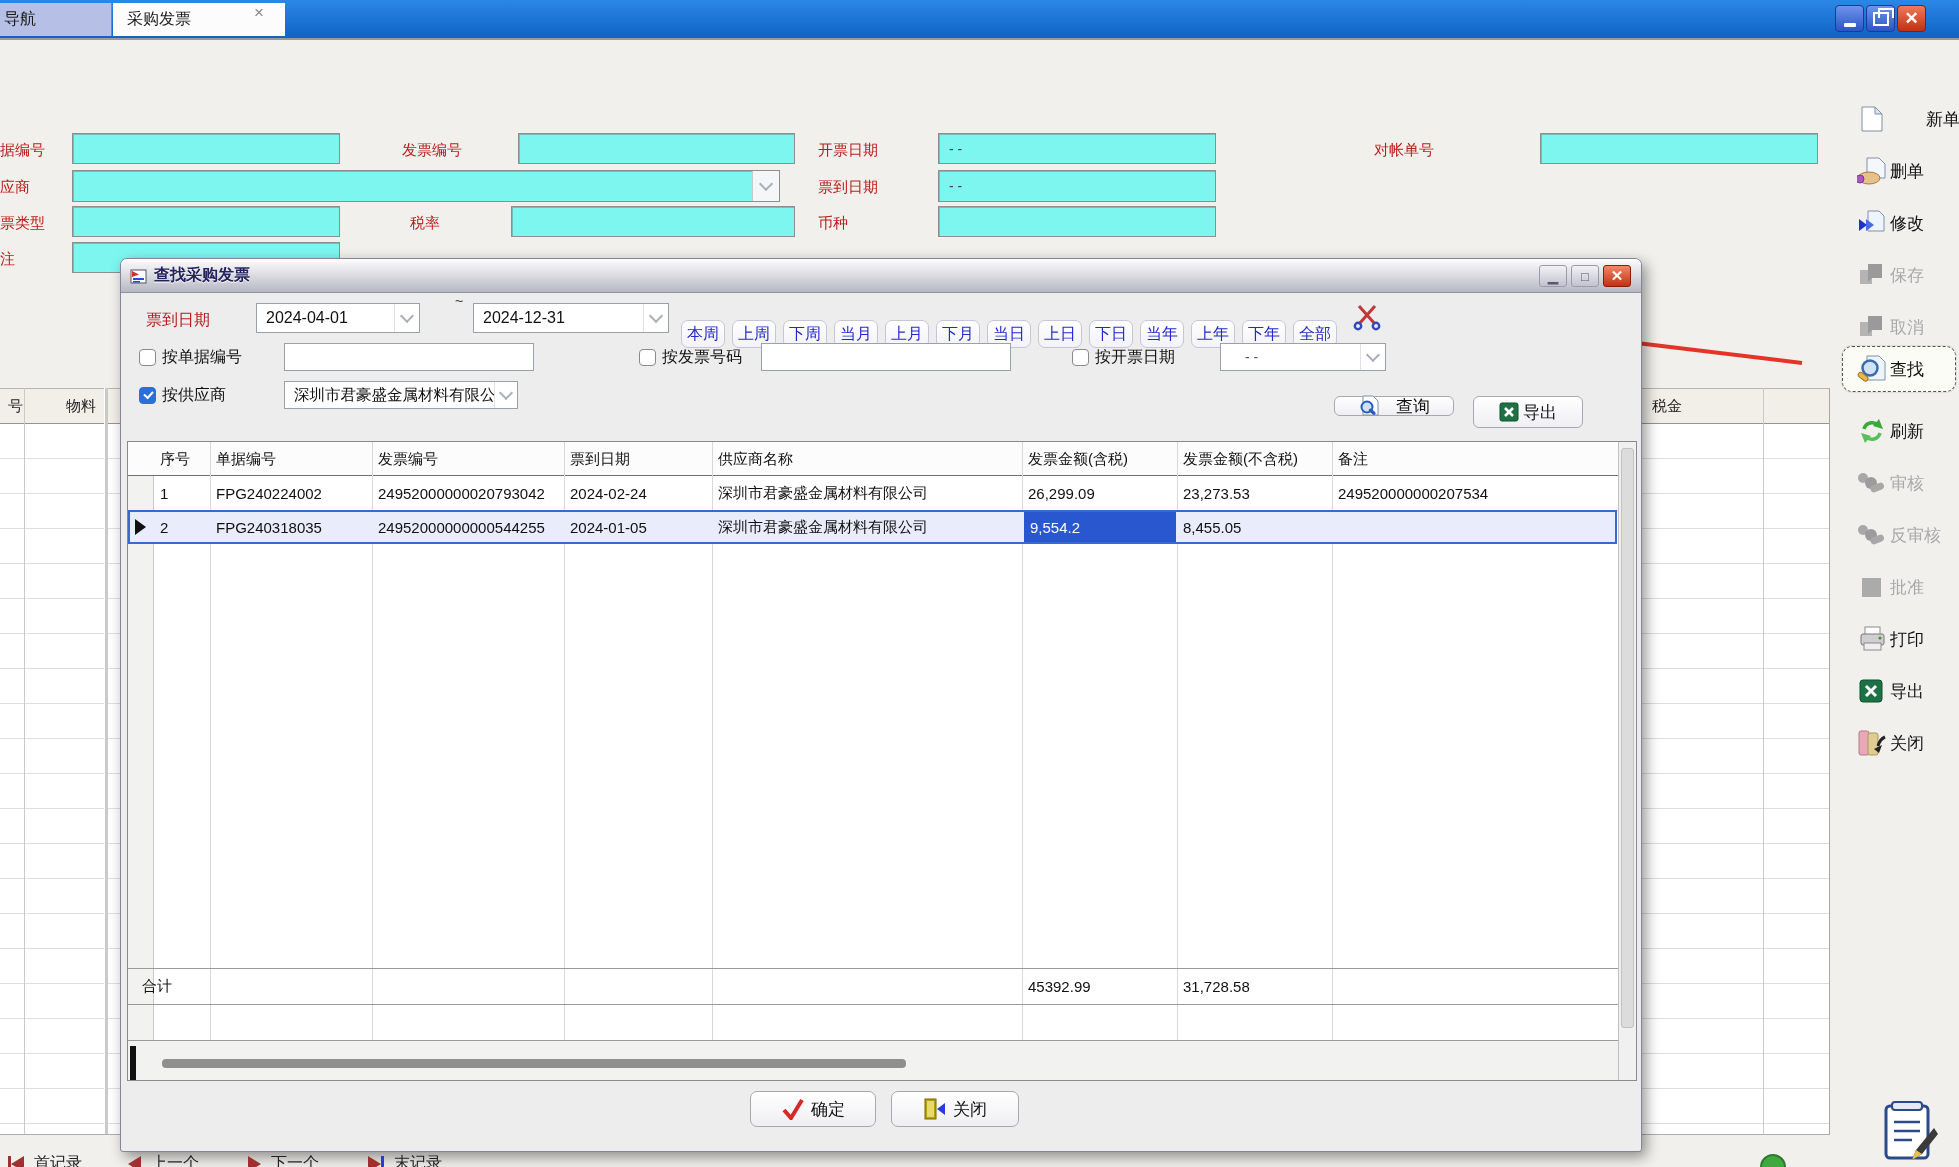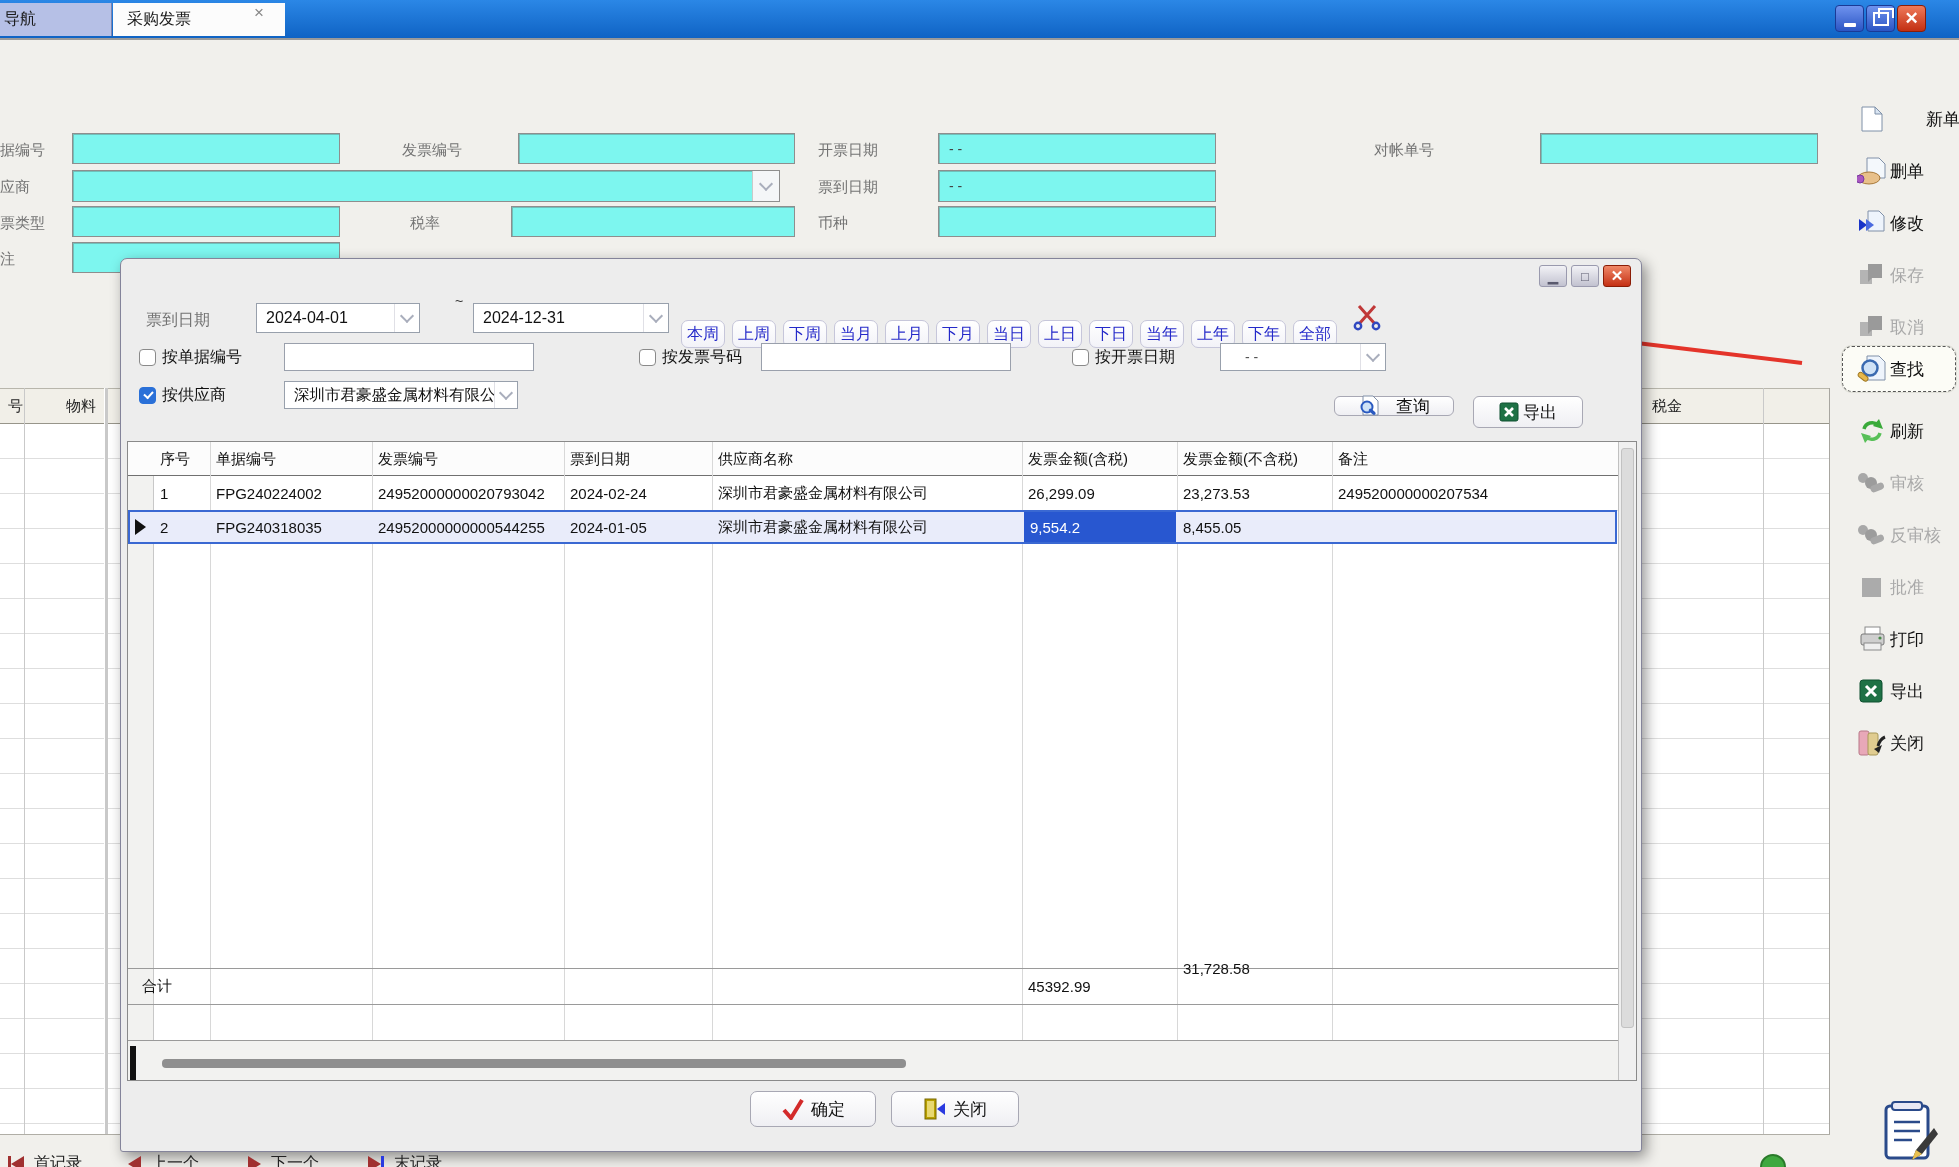--- a/index.html
+++ b/index.html
@@ -16,21 +16,21 @@
   .tab1{left:0;width:112px;background:#b6c0e6;border-right:1px solid #7a84b0;padding-left:4px;box-sizing:border-box;}
   .tab2{left:113px;width:172px;background:#fcfcfc;padding-left:14px;box-sizing:border-box;}
   .tab-close{position:absolute;left:133px;top:0;width:26px;text-align:center;color:#888;font-size:17px;}
   .winbtn{top:5px;width:29px;height:27px;border-radius:4px;display:flex;align-items:center;justify-content:center;box-sizing:border-box;}
   .winbtn.blue{background:linear-gradient(#6f93ee,#2b55c4);border:1px solid #1a3a96;}
   .winbtn.red{background:linear-gradient(#ef7a5a,#c22f12);border:1px solid #8a1c06;color:#fff;font-size:17px;font-weight:bold;}
   .glyph-min{width:12px;height:4px;background:#fff;margin-top:12px;border-radius:1px;}
   .glyph-restore{width:12px;height:10px;border:2px solid #fff;position:relative;background:transparent;}
   .glyph-restore:before{content:"";position:absolute;left:3px;top:-6px;width:12px;height:8px;border:2px solid #fff;border-bottom:none;}
   
-  .lbl{position:absolute;font-size:15px;color:#737373;white-space:nowrap;}
+  .lbl{position:absolute;font-size:15px;color:#b91c1c;white-space:nowrap;}
   .field{position:absolute;background:#7df6ef;border:1px solid #8e8e8e;box-shadow:inset 1px 1px 0 rgba(90,90,90,.35);box-sizing:border-box;font-size:14px;color:#444;display:flex;align-items:center;padding-left:10px;}
   .field .chevbox{margin-left:auto;width:26px;height:100%;background:#f4f6f8;border-left:1px solid #c9c9c9;display:flex;align-items:center;justify-content:center;}
   .chev{width:8px;height:8px;border-right:2px solid #a9aebc;border-bottom:2px solid #a9aebc;transform:rotate(45deg);margin-top:-4px;}
   
   .bg-grid-head{left:0;top:388px;width:1830px;height:36px;background:#f1efe8;border-top:1px solid #b8b6ac;border-bottom:1px solid #97958a;box-sizing:border-box;}
   .bg-grid-body{left:0;top:424px;width:1830px;height:710px;background:
      repeating-linear-gradient(to bottom,#ffffff 0 34px,#dedede 34px 35px);}
   .bg-head-cell{position:absolute;font-size:15px;color:#222;top:397px;}
   .bg-vline{position:absolute;background:#c9c9c9;width:1px;}
   
@@ -261,20 +261,31 @@
   <span class="slabel">关闭</span>
 </div>
 
 <svg class="abs" style="left:1580px;top:320px;" width="240" height="60">
   <line x1="32" y1="20" x2="222" y2="43" stroke="#e4342a" stroke-width="4"></line>
   <polygon points="6,16 40,9 34,31" fill="#e4342a"></polygon>
 </svg>
 
 <div class="abs dialog">
 
+  <div class="dlg-title">
+    <span style="margin-left:9px;display:flex;">
+      <svg width="18" height="18">
+          <rect x="1" y="3" width="15" height="13" fill="#fff" stroke="#556"></rect>
+          <path d="M2 4 l7 3.5 -7 2.5 z" fill="#d03030"></path>
+          <rect x="3" y="11" width="11" height="2" fill="#2a4ad0"></rect>
+          <rect x="3" y="14" width="7" height="1.6" fill="#2a4ad0"></rect>
+        </svg>
+    </span>
+    <span class="ttext">查找采购发票</span>
+  </div>
   <div class="dlg-btn gray" style="left:1418px;">▁</div>
   <div class="dlg-btn gray" style="left:1450px;">□</div>
   <div class="dlg-btn red" style="left:1482px;">✕</div>
 
   <span class="lbl" style="left:25px;top:51px;font-size:16px;">票到日期</span>
   <div class="combo" style="left:135px;top:44px;width:164px;height:30px;">
     <span class="val">2024-04-01</span>
     <span class="arr">
         <span class="chev"></span>
       </span>
@@ -403,21 +414,21 @@
     <div class="dcell" style="left:436px;top:68px;width:148px;height:34px;">2024-01-05</div>
     <div class="dcell" style="left:584px;top:68px;width:310px;height:34px;">深圳市君豪盛金属材料有限公司</div>
     <div class="dcell" style="left:896px;top:70px;width:152px;height:30px;background:#2857d0;color:#fff;">9,554.2</div>
     <div class="dcell" style="left:1049px;top:68px;width:155px;height:34px;">8,455.05</div>
     <div class="dcell" style="left:1204px;top:68px;width:286px;height:34px;"></div>
 
     <div class="dhline" style="left:0;top:526px;width:1490px;background:#9a9a9a;"></div>
     <div class="dhline" style="left:0;top:562px;width:1490px;background:#9a9a9a;"></div>
     <div class="dcell" style="left:8px;top:526px;width:70px;height:36px;">合计</div>
     <div class="dcell" style="left:894px;top:526px;width:155px;height:36px;">45392.99</div>
-    <div class="dcell" style="left:1049px;top:508px;width:155px;height:36px;">31,728.58</div>
+    <div class="dcell" style="left:1049px;top:526px;width:155px;height:36px;">31,728.58</div>
     <div class="dhline" style="left:0;top:598px;width:1490px;background:#9a9a9a;"></div>
 
     <div class="abs" style="left:0;top:599px;width:1490px;height:41px;background:#f2f2f0;"></div>
     <div class="abs" style="left:2px;top:604px;width:6px;height:34px;background:#111;"></div>
     <div class="abs" style="left:34px;top:617px;width:744px;height:9px;background:#8f8f8f;border-radius:4px;"></div>
 
     <div class="abs" style="left:1491px;top:0;width:17px;height:640px;background:#f0f0f0;"></div>
     <div class="abs" style="left:1493px;top:6px;width:13px;height:580px;background:#dcdcdc;border:1px solid #c2c2c2;border-radius:3px;box-sizing:border-box;"></div>
   </div>
 

